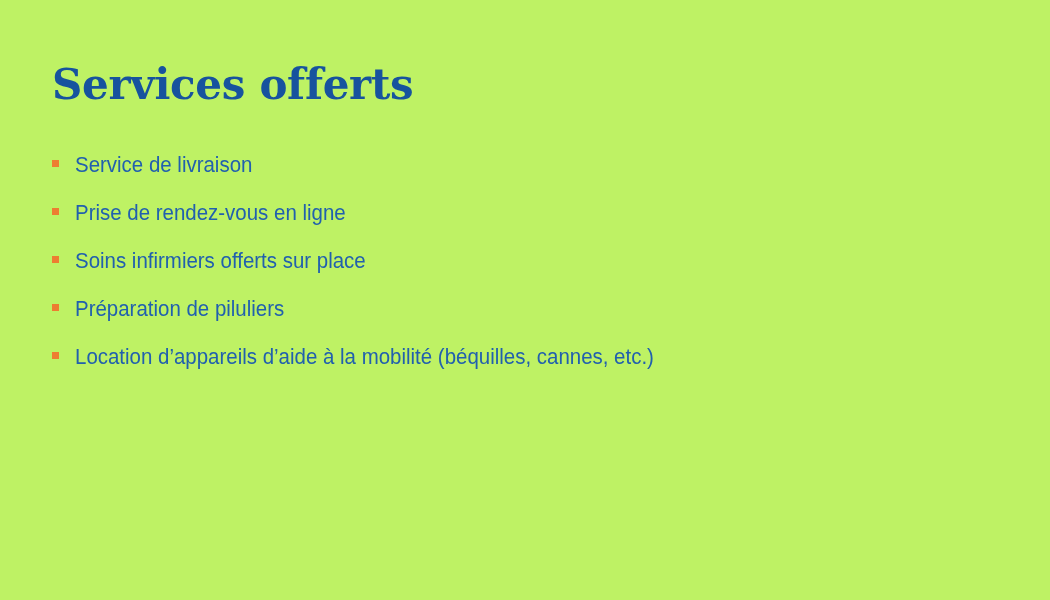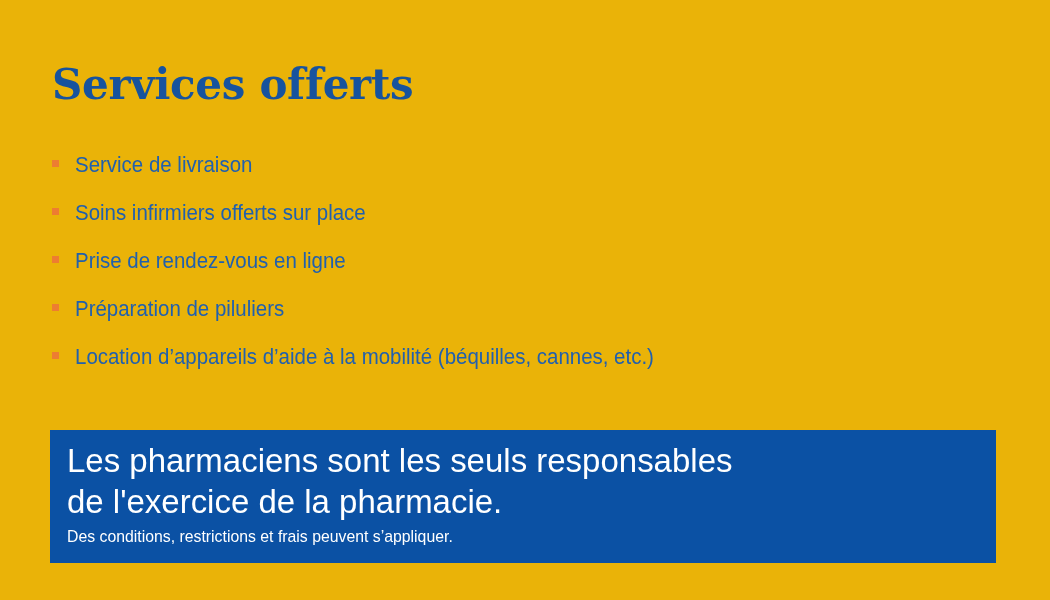--- a/index.html
+++ b/index.html
@@ -10,21 +10,21 @@
     width: 1050px;
     height: 600px;
     background: #ffffff;
     font-family: "Liberation Sans", sans-serif;
     overflow: hidden;
   }
   .slide {
     position: relative;
     width: 1050px;
     height: 600px;
-    background: #eab308;
+    background: #bef264;
   }
 
   
   .slide-title {
     position: absolute;
     left: 52px;
     top: 61px;
     font-family: "DejaVu Serif", "Liberation Serif", serif;
     font-weight: bold;
     font-size: 42px;
@@ -113,37 +113,30 @@
 
   <div class="slide-title">Services offerts</div>
 
   <ul class="bullet-list">
     <li class="bullet-item">
       <span class="bullet-marker"></span>
       <span class="bullet-text">Service de livraison</span>
     </li>
     <li class="bullet-item">
       <span class="bullet-marker"></span>
-      <span class="bullet-text">Soins infirmiers offerts sur place</span>
+      <span class="bullet-text">Prise de rendez-vous en ligne</span>
     </li>
     <li class="bullet-item">
       <span class="bullet-marker"></span>
-      <span class="bullet-text">Prise de rendez-vous en ligne</span>
+      <span class="bullet-text">Soins infirmiers offerts sur place</span>
     </li>
     <li class="bullet-item">
       <span class="bullet-marker"></span>
       <span class="bullet-text">Préparation de piluliers</span>
     </li>
     <li class="bullet-item">
       <span class="bullet-marker"></span>
       <span class="bullet-text">Location d’appareils d’aide à la mobilité (béquilles, cannes, etc.)</span>
     </li>
   </ul>
 
-  <div class="callout-box">
-    <div class="callout-headline">
-      <span class="callout-headline-line">Les pharmaciens sont les seuls responsables</span>
-      <span class="callout-headline-line">de l'exercice de la pharmacie.</span>
-    </div>
-    <div class="callout-subtext">Des conditions, restrictions et frais peuvent s’appliquer.</div>
-  </div>
 
 </div>
 
 </body></html>

